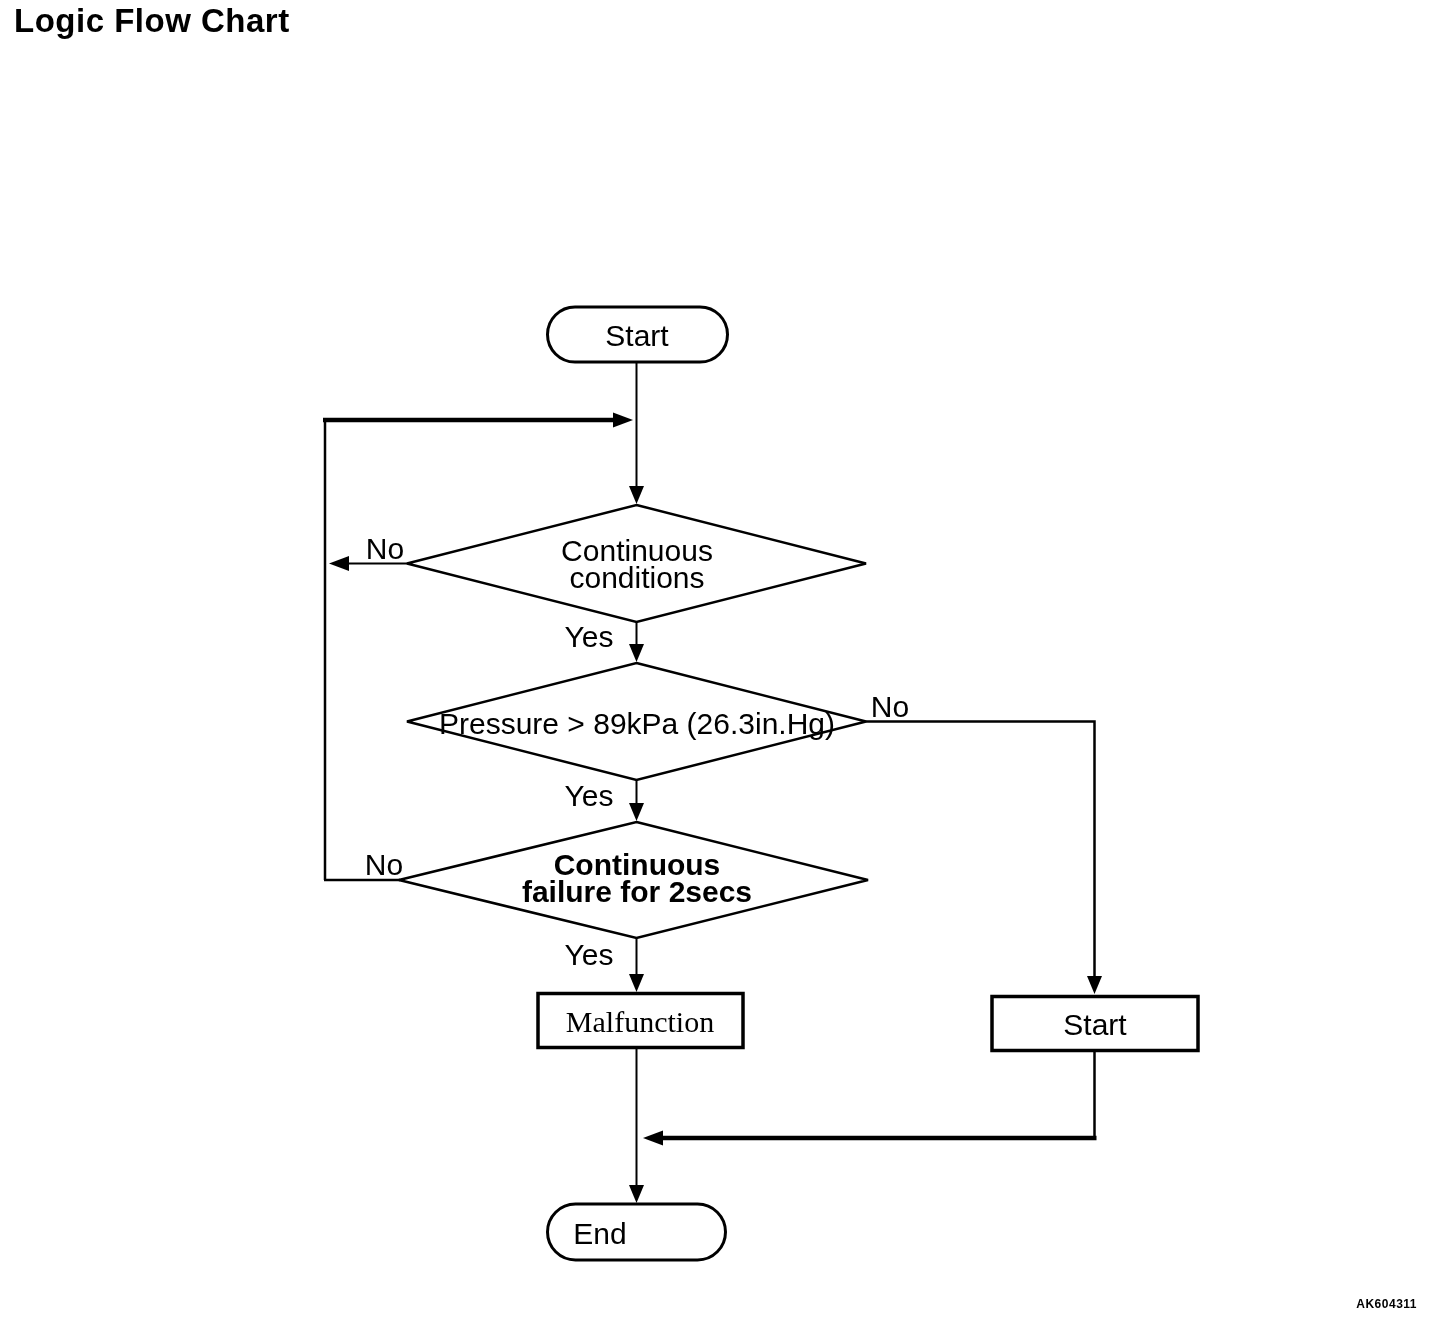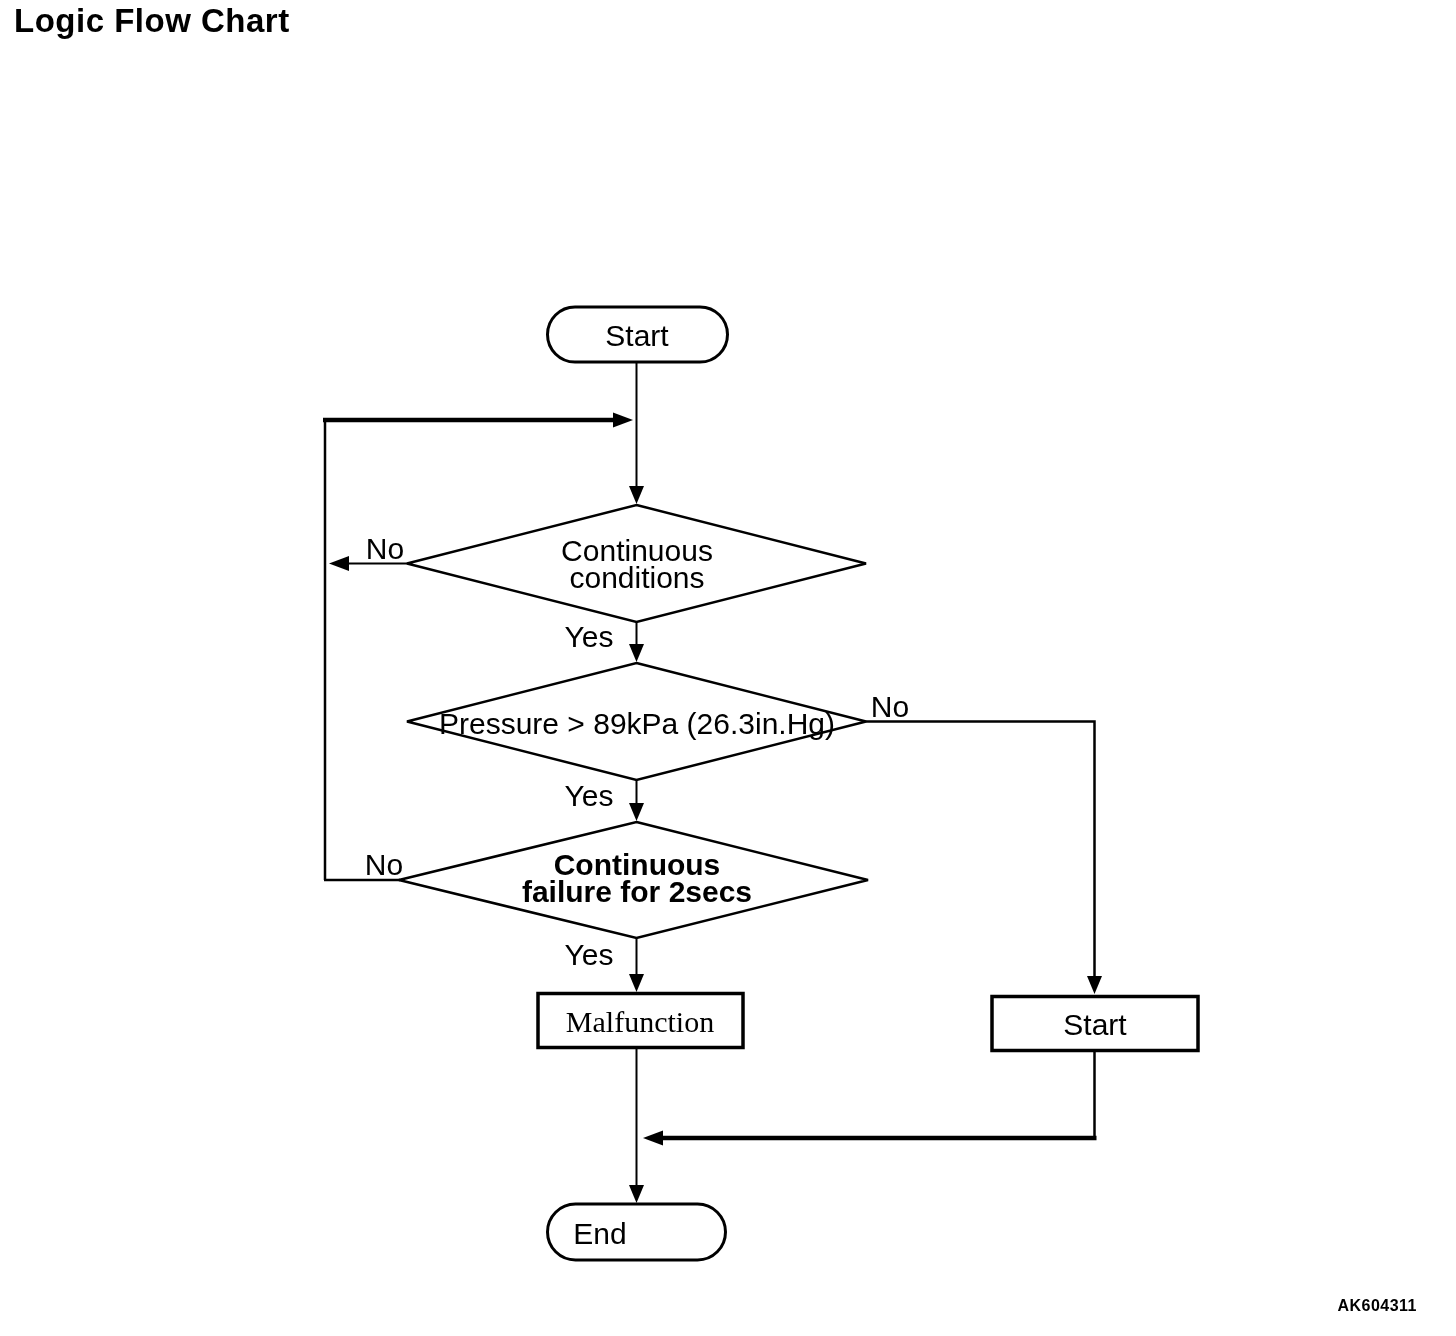--- a/index.html
+++ b/index.html
@@ -11,21 +11,21 @@
     position:absolute;left:14px;top:2px;margin:0;
     font-size:33px;font-weight:bold;letter-spacing:0.5px;
   }
   svg.flow{position:absolute;left:0;top:0;}
   .lbl{
     position:absolute;transform:translate(-50%,-50%);
     font-size:30px;line-height:27px;text-align:center;white-space:nowrap;
   }
   .code{
     position:absolute;right:39px;top:1297px;
-    font-size:16px;font-weight:bold;letter-spacing:0.5px;
+    font-size:12px;font-weight:bold;letter-spacing:0.5px;
   }
 </style>
 </head>
 <body>
 
 <div class="page">
 
   <h1 class="title">Logic Flow Chart</h1>
 
   <svg class="flow" width="1456" height="1336" viewBox="0 0 1456 1336">

